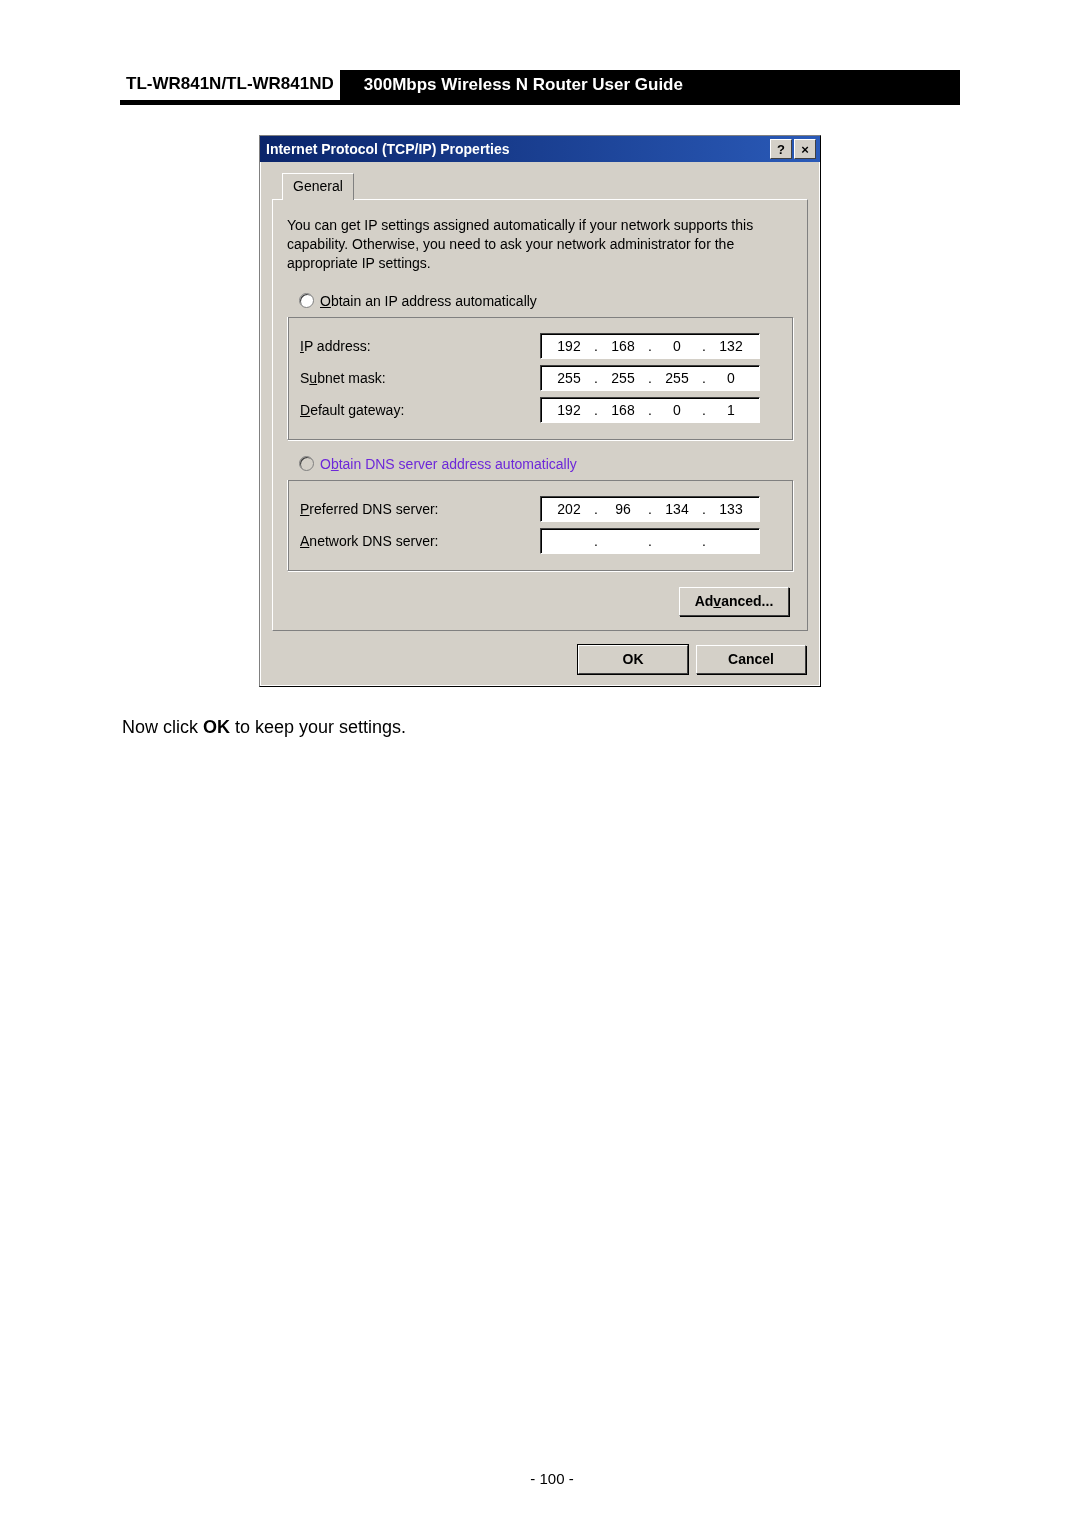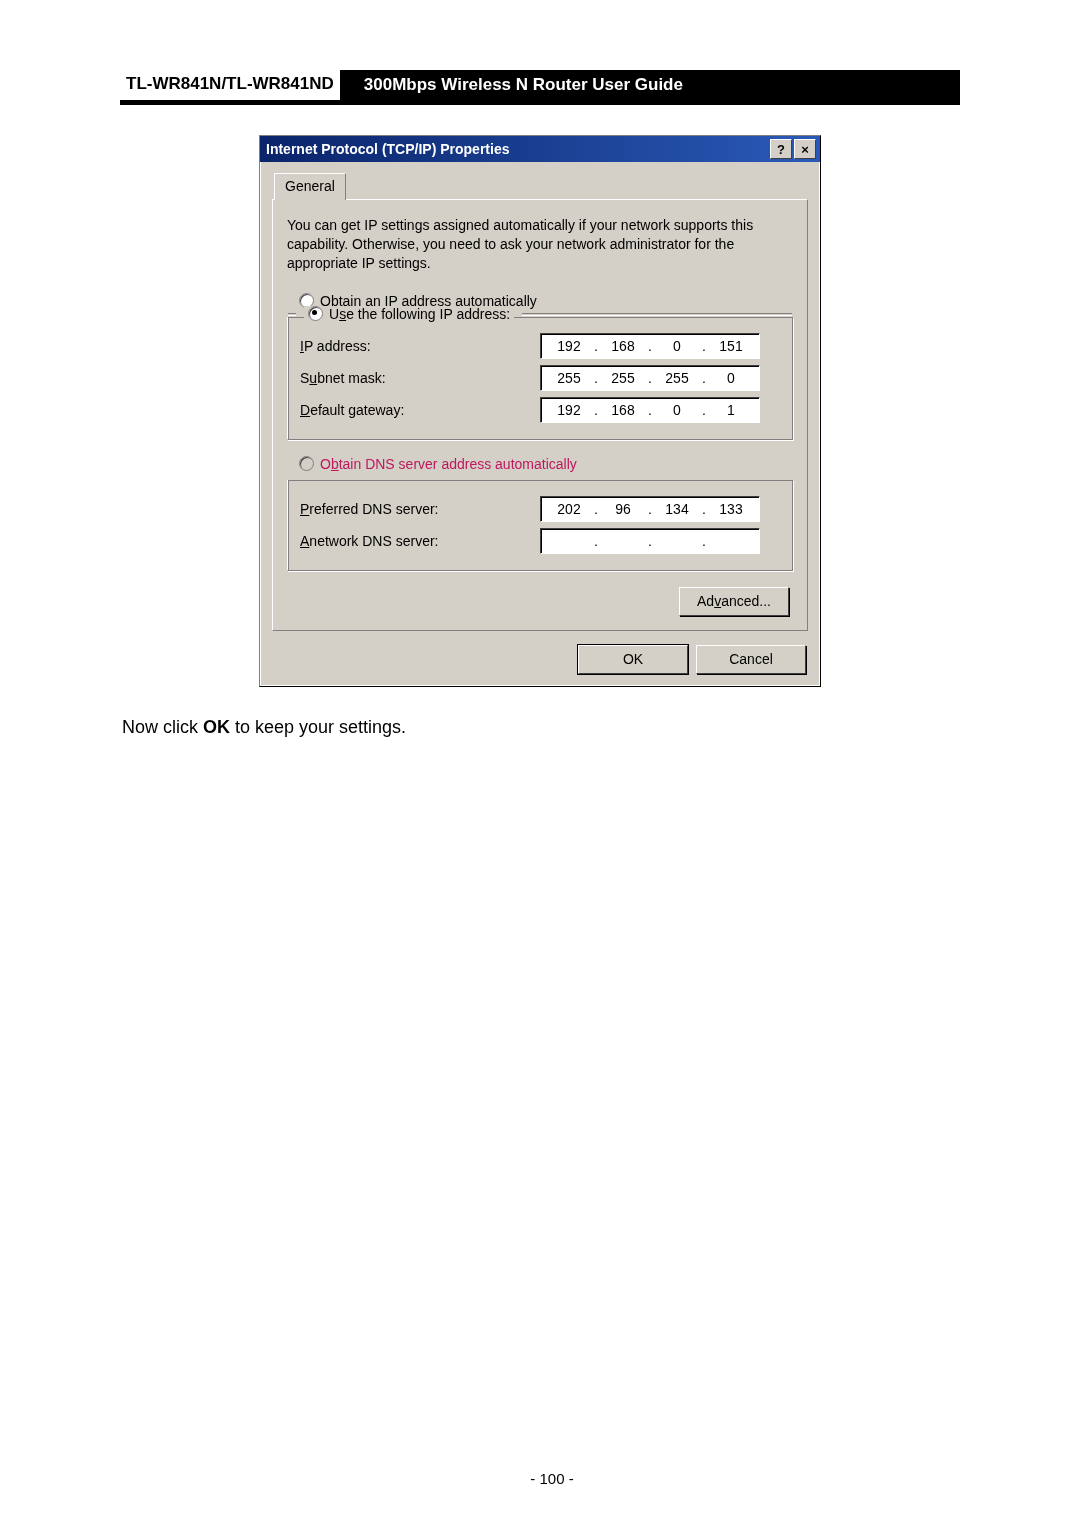--- a/index.html
+++ b/index.html
@@ -90,21 +90,21 @@
   .body {
     padding: 10px 12px 12px 12px;
     position: relative;
   }
   .tabs-row {
     position: relative;
     height: 28px;
   }
   .tab {
     position: absolute;
-    left: 2px;
+    left: 10px;
     top: 1px;
     background: #d4d0c8;
     border: 1px solid #fff;
     border-right-color: #808080;
     border-bottom: none;
     padding: 4px 10px 6px 10px;
     font-size: 14px;
     z-index: 2;
   }
   .tab-panel {
@@ -142,21 +142,21 @@
     top: 3px;
     width: 5px;
     height: 5px;
     background: #000;
     border-radius: 50%;
   }
   .radio.disabled {
     background: #d4d0c8;
   }
   .disabled-text {
-    color: #be185d;
+    color: #6d28d9;
   }
   .u {
     text-decoration: underline;
   }
   .fieldset {
     border: 1px solid #808080;
     border-left-color: #fff;
     border-top-color: #fff;
     box-shadow: inset 1px 1px 0 #808080, 1px 1px 0 #fff;
     border-top: none;
@@ -232,20 +232,21 @@
     background: #d4d0c8;
     border: 1px solid #fff;
     border-right-color: #404040;
     border-bottom-color: #404040;
     box-shadow: 1px 1px 0 #000;
     font-size: 14px;
     display: inline-flex;
     align-items: center;
     justify-content: center;
     padding: 0 8px;
+    font-weight: bold;
   }
   .btn.default {
     box-shadow: 0 0 0 1px #000;
   }
   .btn-row {
     display: flex;
     justify-content: flex-end;
     gap: 8px;
     padding: 4px 2px 0 0;
   }
@@ -295,38 +296,30 @@
         </div>
         <div class="tab-panel">
           <div class="desc">You can get IP settings assigned automatically if your network supports this capability. Otherwise, you need to ask your network administrator for the appropriate IP settings.</div>
 
           <div class="radio-row">
             <div class="radio"></div>
             <span><span class="u">O</span><span>btain an IP address automatically</span></span>
           </div>
 
           <div class="fieldset">
-            <div class="legend">
-              <div class="line-before"></div>
-              <div class="radio-wrap">
-                <div class="radio checked"></div>
-                <span>U<span class="u">s</span><span>e the following IP address:</span></span>
-              </div>
-              <div class="line-after"></div>
-            </div>
             <div class="form-row">
               <div class="form-label"><span class="u">I</span><span>P address:</span></div>
               <div class="ip-field">
                 <span>192</span>
                   <span class="dot">.</span>
                 <span>168</span>
                   <span class="dot">.</span>
                 <span>0</span>
                   <span class="dot">.</span>
-                <span>151</span>
+                <span>132</span>
               </div>
             </div>
             <div class="form-row">
               <div class="form-label">S<span class="u">u</span><span>bnet mask:</span></div>
               <div class="ip-field">
                 <span>255</span>
                   <span class="dot">.</span>
                 <span>255</span>
                   <span class="dot">.</span>
                 <span>255</span>

